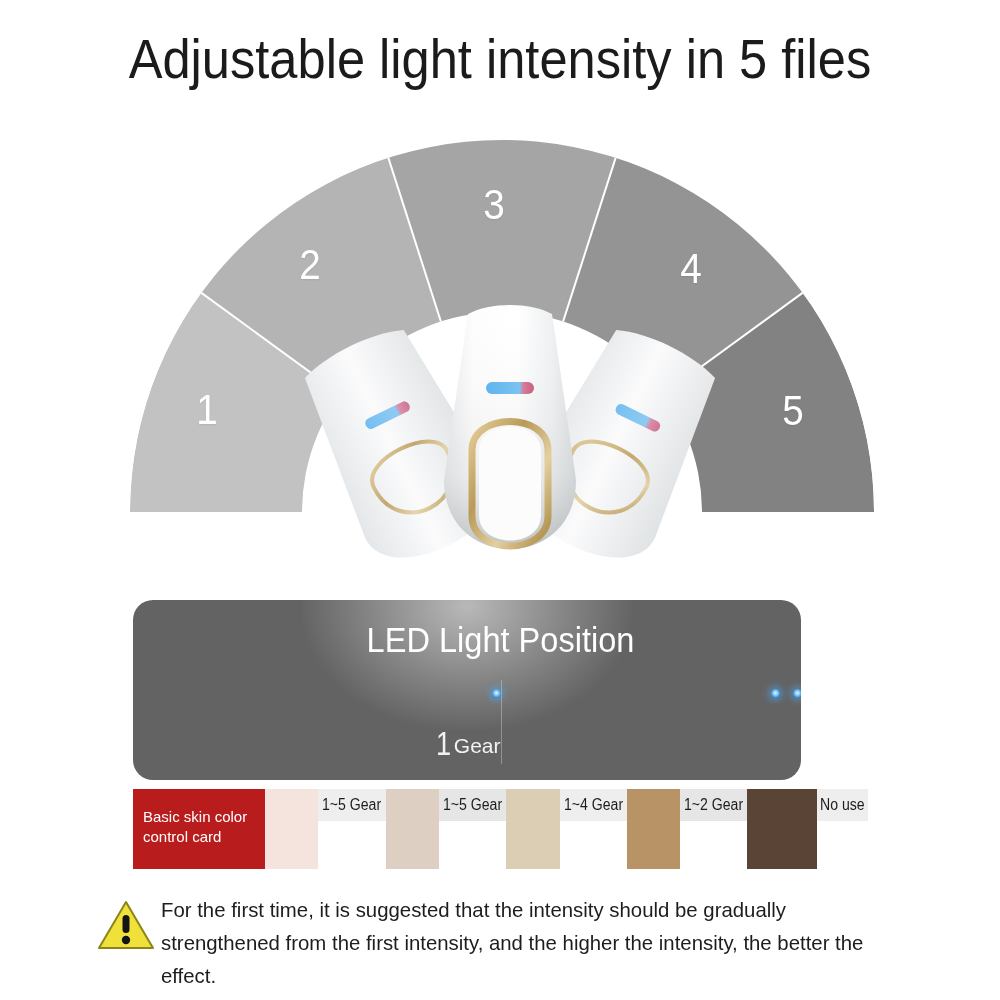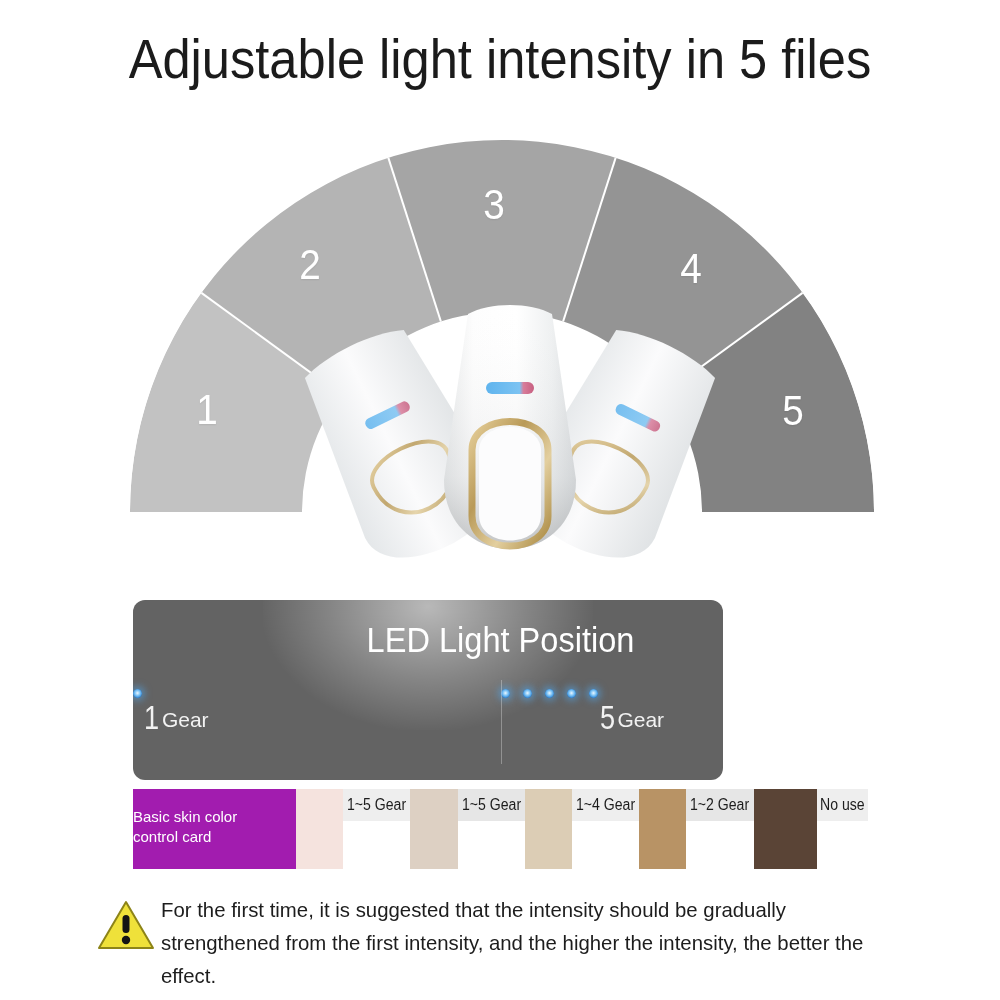--- a/index.html
+++ b/index.html
@@ -39,23 +39,23 @@
     pointer-events:none;
     text-shadow:0 1px 2px rgba(0,0,0,.08);
   }
 
   
   .device-wrap{position:absolute;left:300px;top:300px;width:420px;height:320px;}
   .device-wrap svg{display:block;}
 
   
   .led-panel{
-    position:absolute;left:133px;top:600px;width:590px;height:180px;
+    position:absolute;left:133px;top:600px;width:668px;height:180px;
     background:#636363;
-    border-radius:12px;
+    border-radius:20px;
     overflow:hidden;
   }
   .led-glow{
     position:absolute;left:50%;top:-60px;width:330px;height:190px;
     transform:translateX(-50%);
     background:radial-gradient(ellipse at 50% 35%, rgba(255,255,255,.55) 0%, rgba(255,255,255,.22) 42%, rgba(255,255,255,0) 72%);
     pointer-events:none;
   }
   .led-title{
     position:absolute;left:0;top:20px;width:735px;
@@ -67,22 +67,22 @@
     font-family:"Liberation Sans", sans-serif;
   }
   .gear-row{
     position:absolute;left:0;top:78px;width:735px;height:92px;
     display:flex;
   }
   .gear-col{
     position:relative;
     flex:1 1 0;
     display:flex;
-    flex-direction:row;
-    align-items:flex-start;
+    flex-direction:column;
+    align-items:flex-end;
     justify-content:flex-start;
   }
   .gear-col + .gear-col:before{
     content:"";
     position:absolute;left:0;top:2px;width:1px;height:84px;
     background:rgba(255,255,255,.30);
   }
   .dots{
     height:22px;
     display:flex;align-items:center;justify-content:center;gap:13px;
@@ -113,26 +113,26 @@
     margin-left:1px;
   }
 
   
   .skin-row{
     position:absolute;left:133px;top:789px;width:735px;height:80px;
     display:flex;
     overflow:hidden;
   }
   .skin-label{
-    width:163px;
-    background:#a21caf;
+    width:132px;
+    background:#b91c1c;
     color:#ffffff;
     font-size:15px;
     line-height:20px;
-    padding:18px 0 0 0;
+    padding:18px 0 0 10px;
     box-sizing:border-box;
     font-family:"Liberation Sans", sans-serif;
   }
   .swatches{flex:1 1 0;display:flex;}
   .swatch{
     flex:1 1 0;
     position:relative;
     display:flex;
     flex-direction:row;
   }

